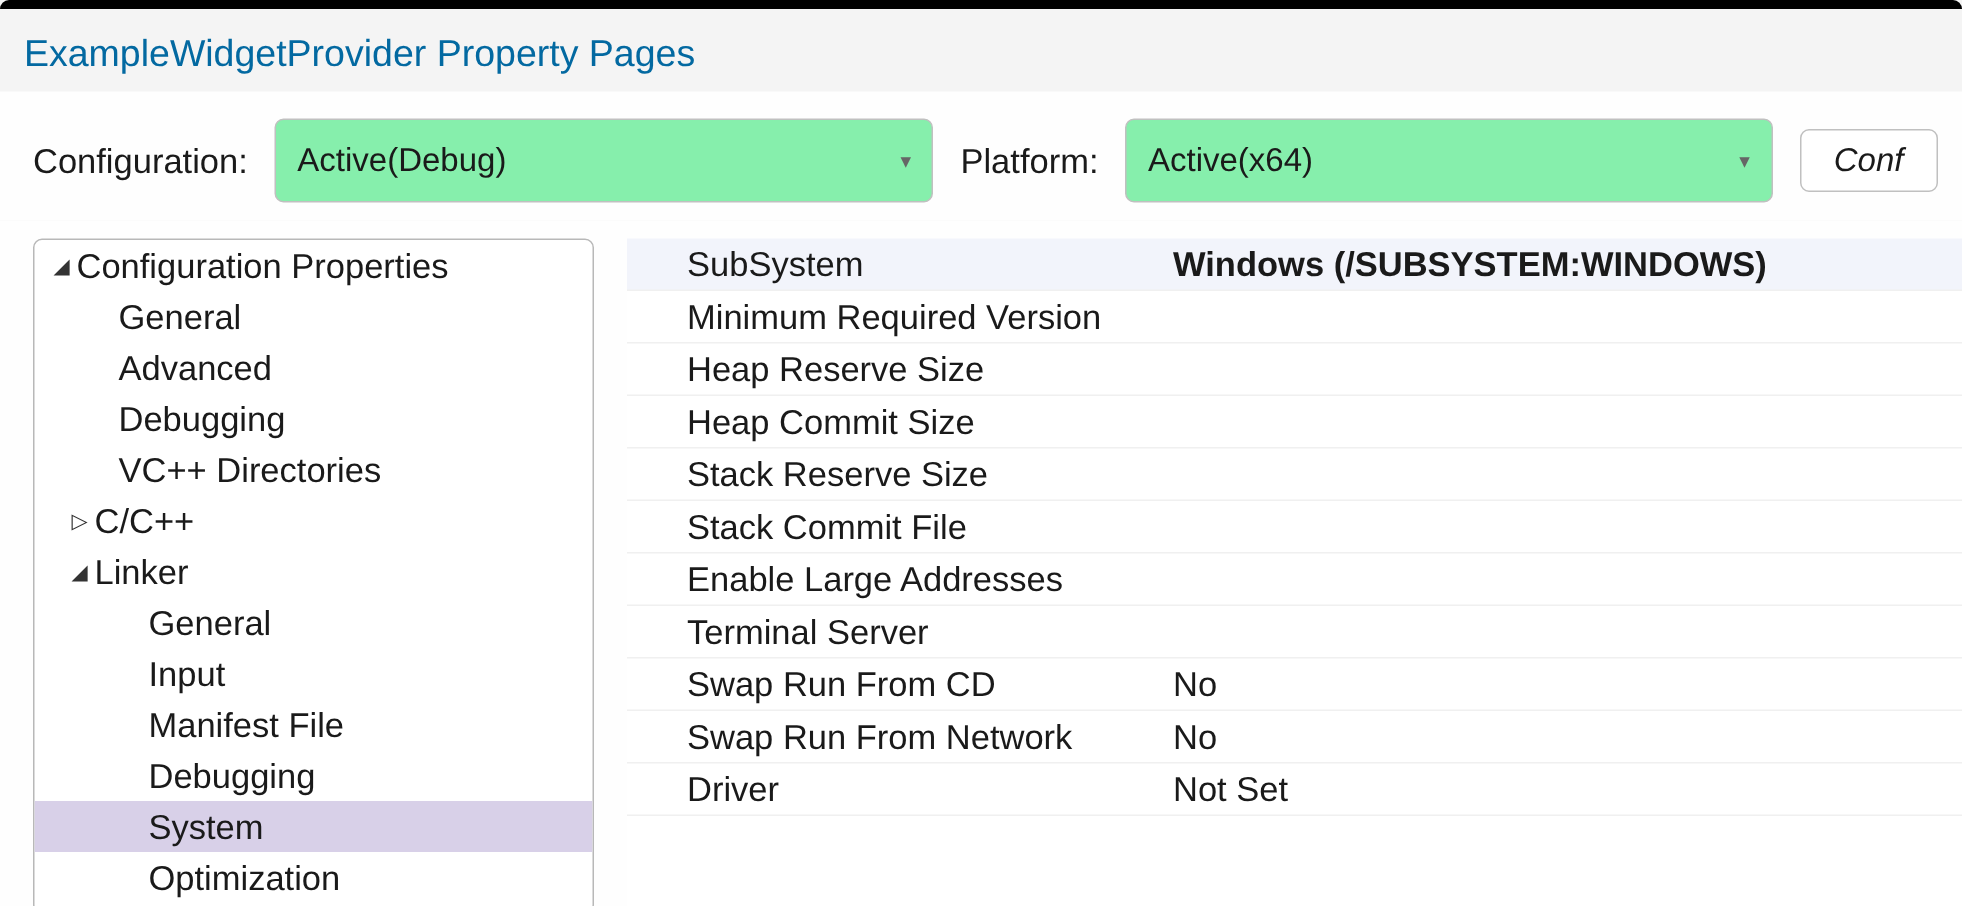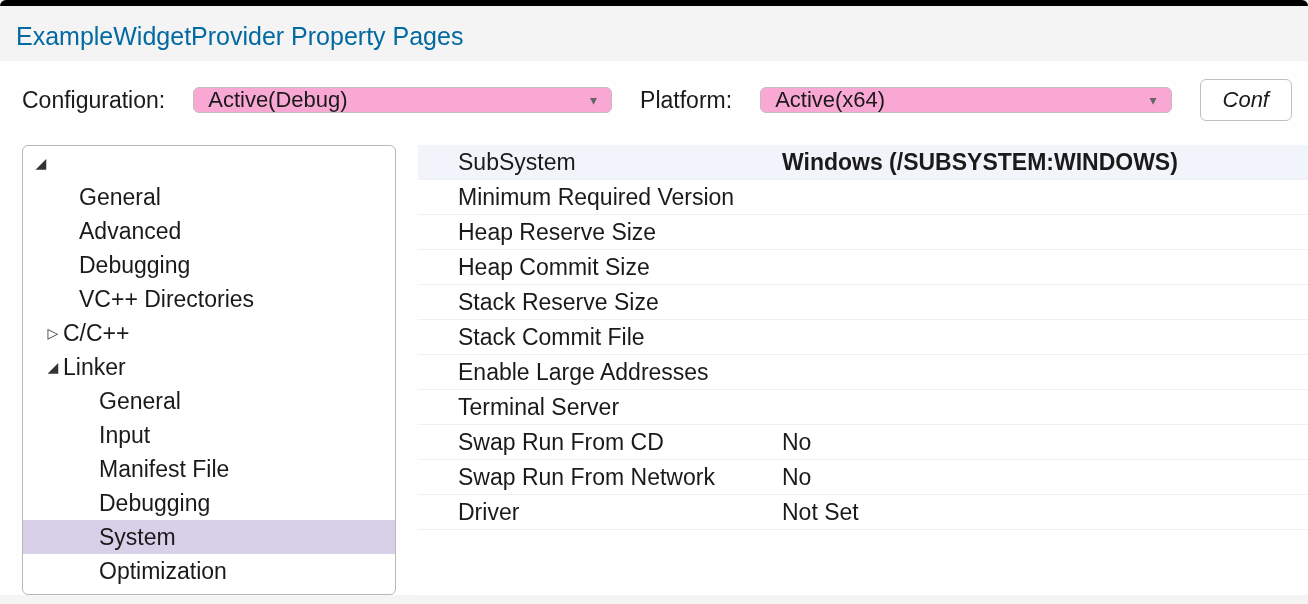--- a/index.html
+++ b/index.html
@@ -20,34 +20,34 @@
   }
   .titlebar {
     padding: 16px 16px 10px 16px;
     background: #f4f4f4;
     font-size: 25px;
     color: #0369a1;
   }
   .configbar {
     display: flex;
     align-items: center;
-    gap: 28px;
+    gap: 18px;
     padding: 18px 16px 12px 22px;
     background: #fefefe;
     font-size: 23px;
   }
   .configbar label { color: #1a1a1a; }
   .dropdown {
     display: flex;
     align-items: center;
     justify-content: space-between;
-    height: 26px;
+    height: 56px;
     border: 1px solid #c0c0c0;
     border-radius: 6px;
-    background: #f9a8d4;
+    background: #86efac;
     padding: 0 14px;
     font-size: 22px;
     text-align: right;
   }
   .dropdown .chev {
     font-size: 14px;
     color: #666;
     margin-left: 10px;
   }
   #dd-config { width: 444px; }
@@ -140,20 +140,21 @@
   <div class="btn">
     <span>Conf</span>
   </div>
 </div>
 
 <div class="body">
 
   <div class="tree">
     <div class="tree-row">
       <span class="arrow">◢</span>
+      <span>Configuration Properties</span>
     </div>
     <div class="tree-row lvl1">
       <span class="arrow blank">▸</span>
       <span>General</span>
     </div>
     <div class="tree-row lvl1">
       <span class="arrow blank">▸</span>
       <span>Advanced</span>
     </div>
     <div class="tree-row lvl1">

